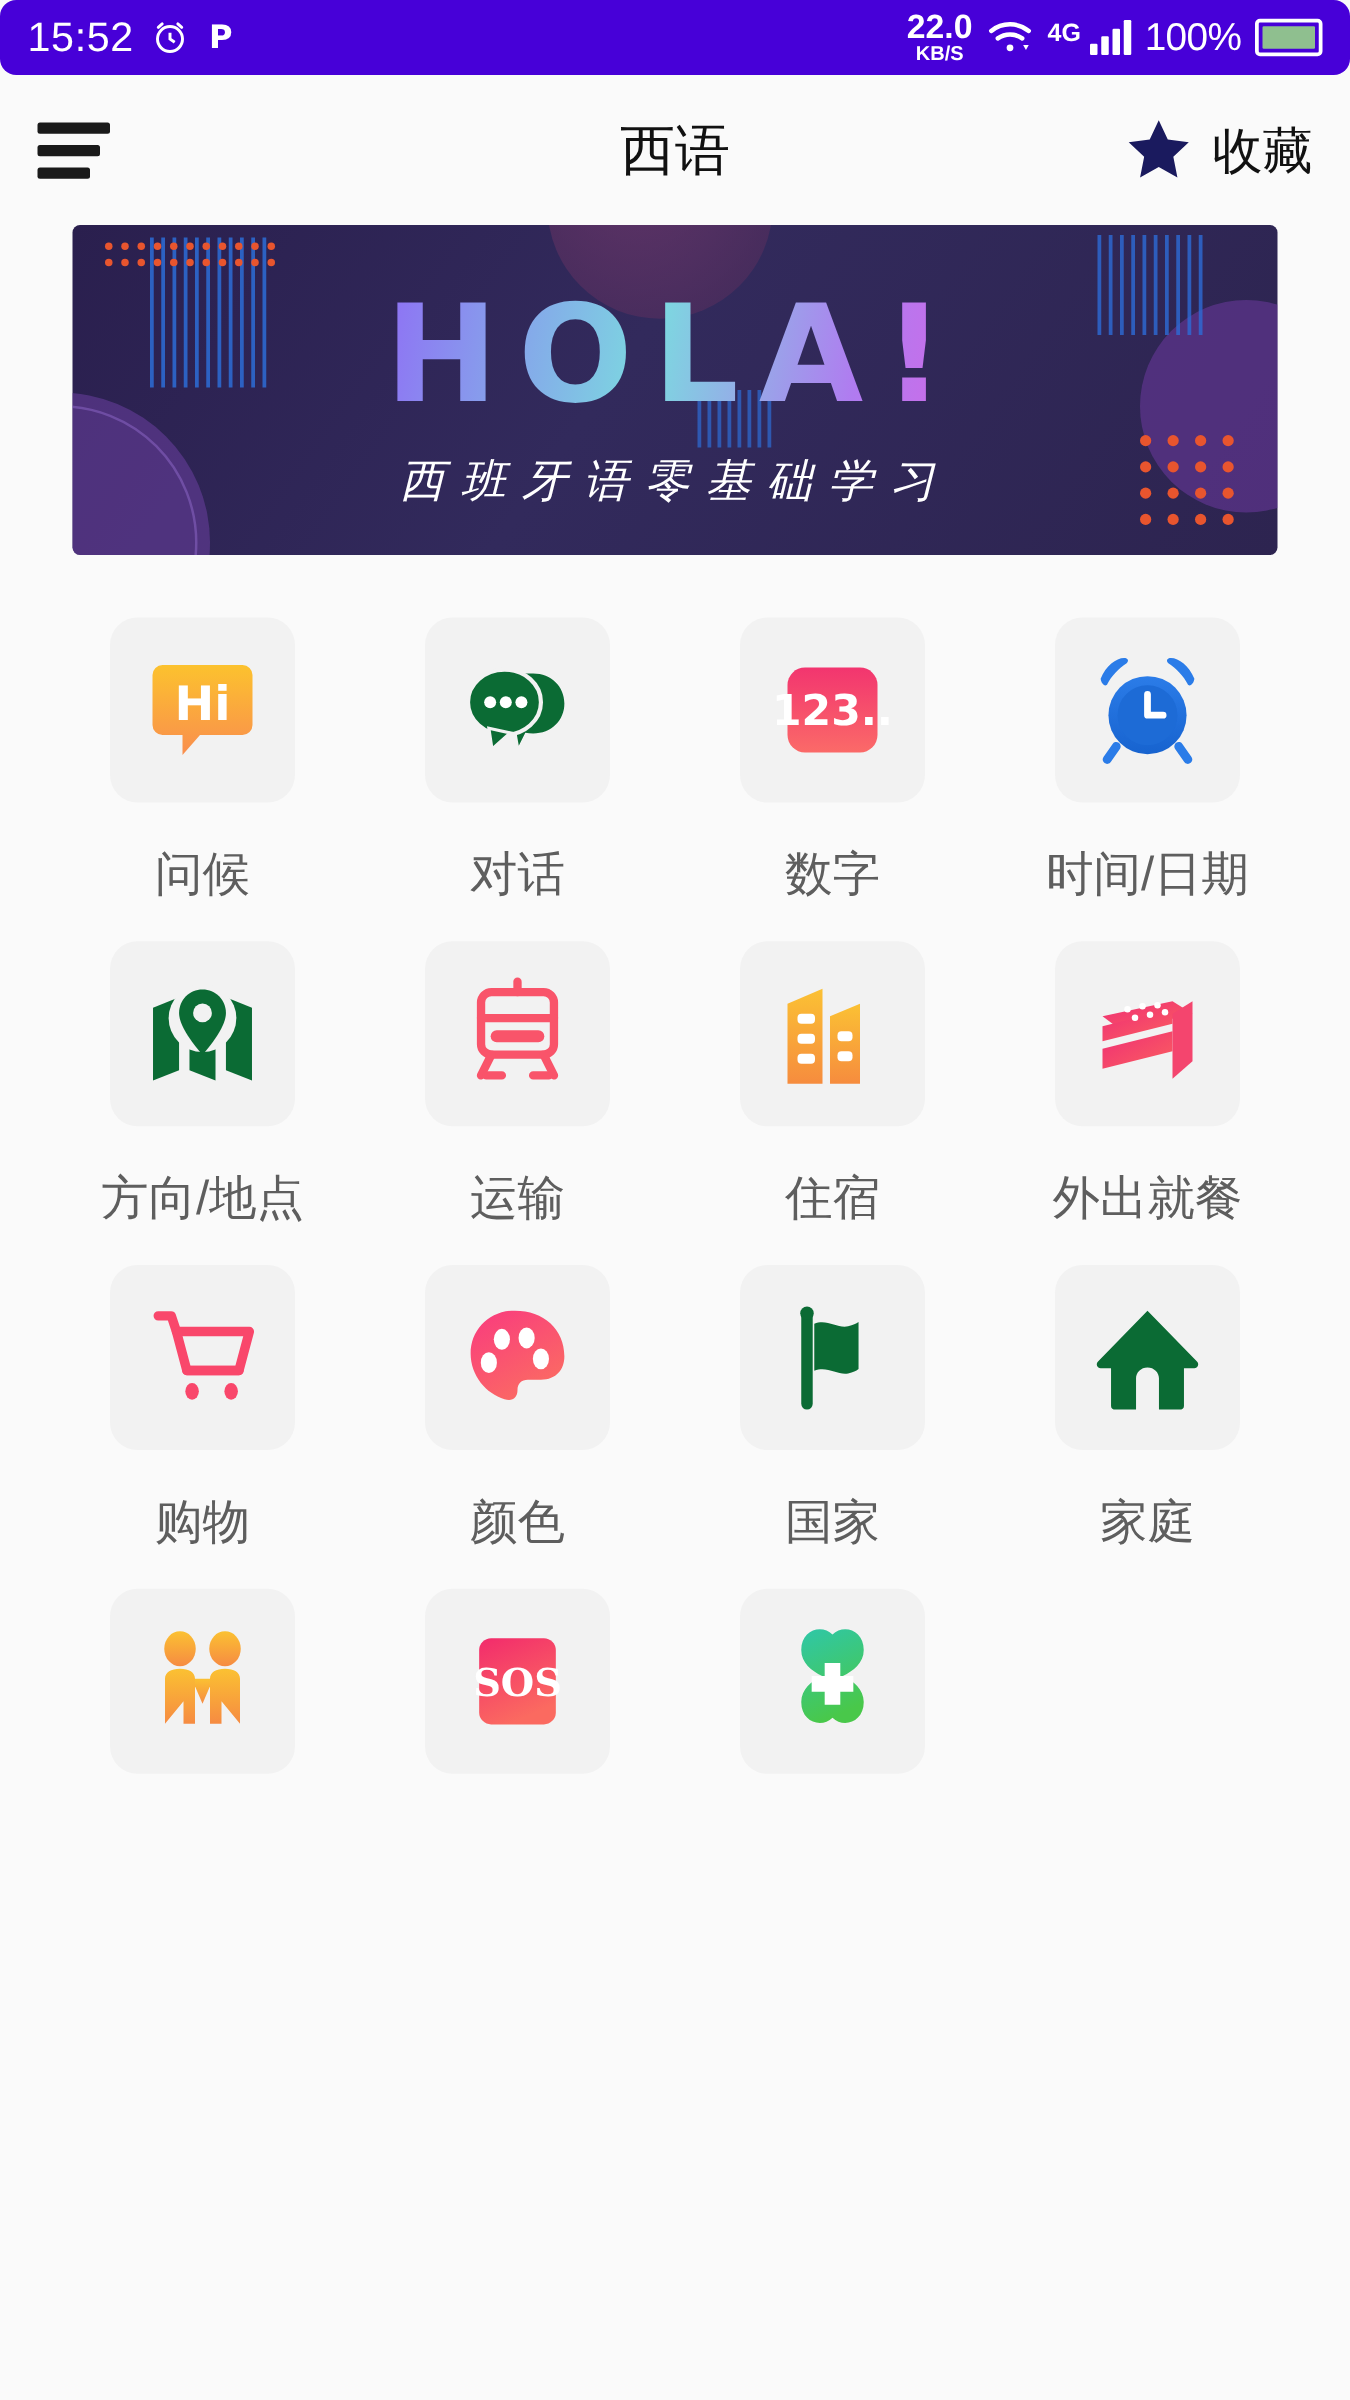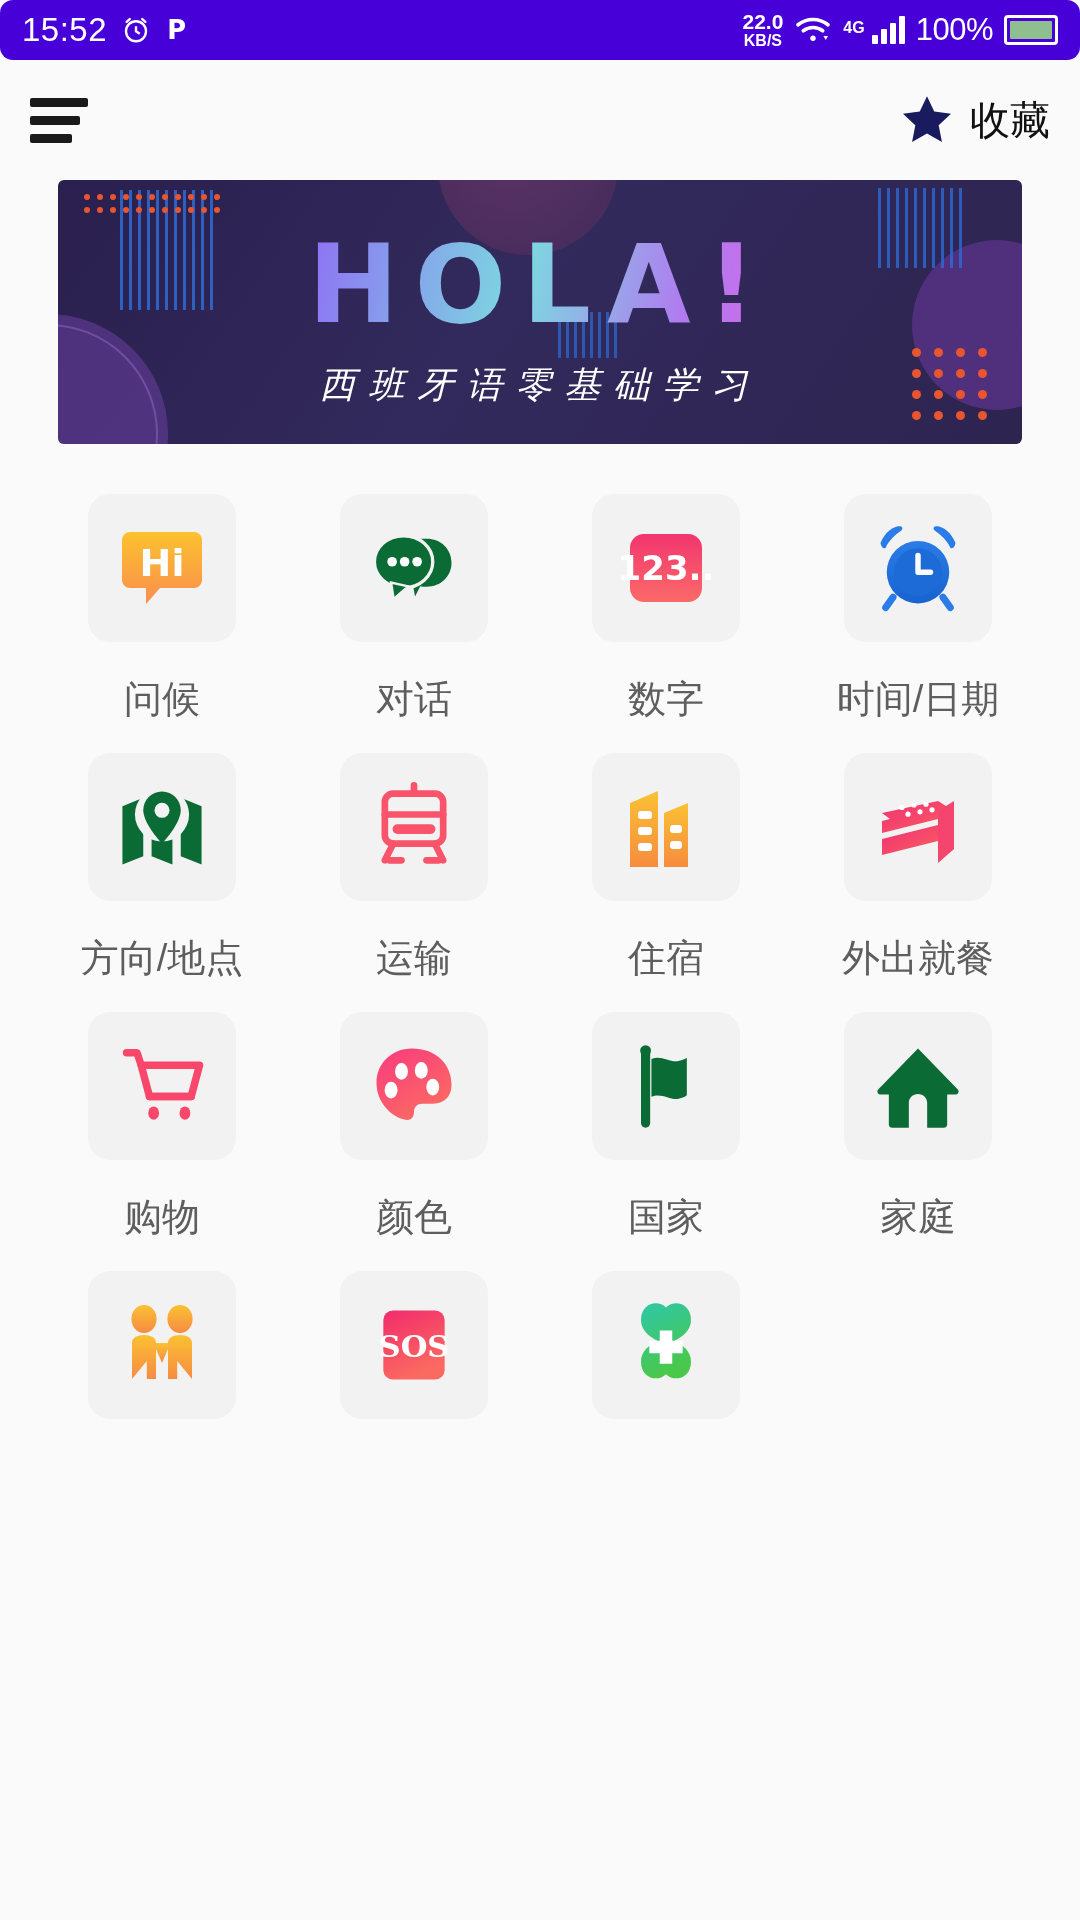--- a/index.html
+++ b/index.html
@@ -16,23 +16,23 @@
     background: #4700d8;
     display: flex; align-items: center;
     padding: 0 22px;
     color: #ffffff;
     border-radius: 13px;
   }
   .sb-left { display: flex; align-items: center; gap: 14px; }
   .sb-time { font-size: 33px; font-weight: 500; letter-spacing: 0.5px; }
   .sb-right { margin-left: auto; display: flex; align-items: center; gap: 11px; }
   .sb-speed { display: flex; flex-direction: column; align-items: center; line-height: 1; }
-  .sb-speed .v { font-size: 21px; font-weight: bold; }
+  .sb-speed .v { font-size: 27px; font-weight: bold; }
   .sb-speed .u { font-size: 16px; font-weight: bold; margin-top: 1px; }
-  .sb-4g { font-size: 16px; font-weight: bold; align-self: flex-start; margin-top: 8px; margin-right: -4px;}
+  .sb-4g { font-size: 20px; font-weight: bold; align-self: flex-start; margin-top: 8px; margin-right: -4px;}
   .sb-batt-txt { font-size: 31px; letter-spacing: -0.5px; }
   .batt {
     width: 54px; height: 30px; border: 3px solid #fff; border-radius: 4px;
     padding: 3px; display: flex; align-items: stretch;
   }
   .batt-fill { flex: 1; background: #8fbf8f; border-radius: 1px; }
   .bars { display: flex; align-items: flex-end; gap: 3px; height: 28px; }
   .bars i { width: 6px; background: #fff; border-radius: 1px; display: block; }
   .bars i:nth-child(1){height:9px}.bars i:nth-child(2){height:15px}
   .bars i:nth-child(3){height:21px}.bars i:nth-child(4){height:28px}
@@ -177,20 +177,21 @@
       </span>
   </div>
 </div>
 
 <div class="appbar">
   <div class="menu-btn">
     <span></span>
       <span></span>
       <span></span>
   </div>
+  <div class="appbar-title">西语</div>
   <div class="fav">
     <span>
       <svg width="58" height="56" viewBox="0 0 24 24" fill="#1a1a5e">
         <path d="M12 1.8l3.1 6.6 7.2.9-5.3 5 1.4 7.1-6.4-3.6-6.4 3.6 1.4-7.1-5.3-5 7.2-.9z"></path>
       </svg>
     </span>
     <span class="fav-label">收藏</span>
   </div>
 </div>
 

